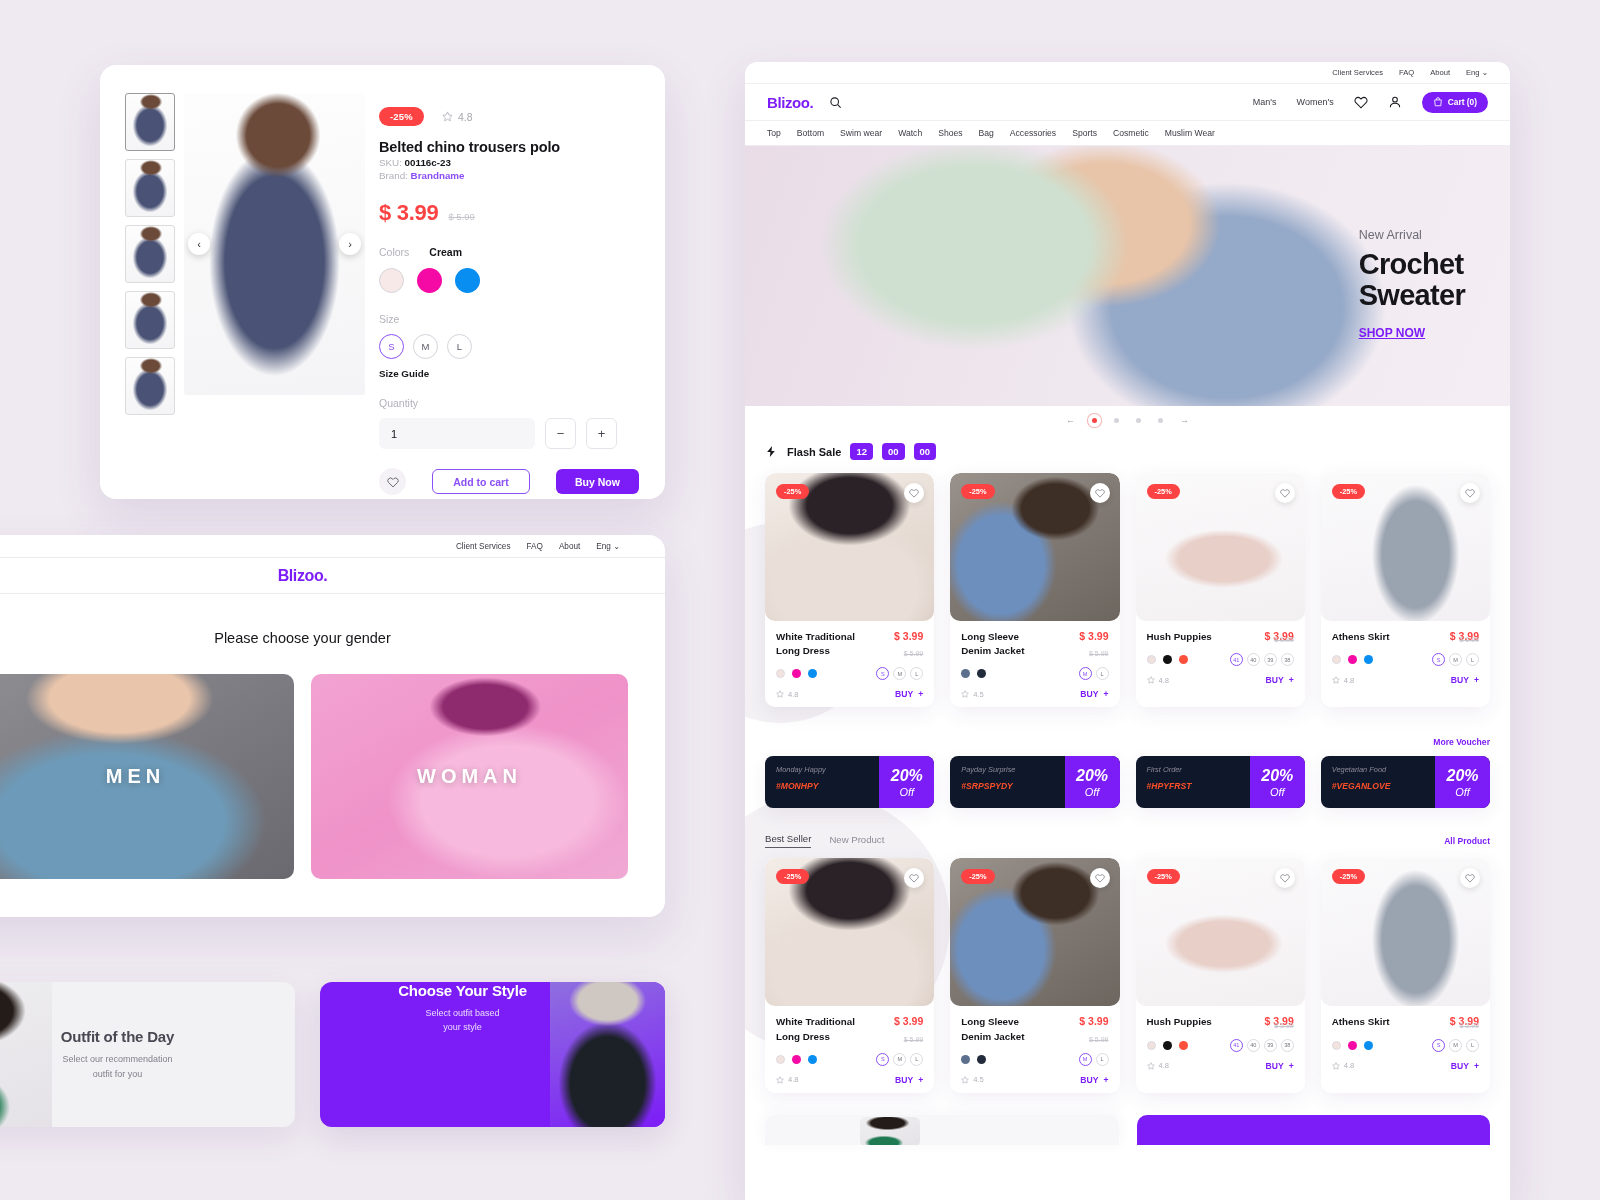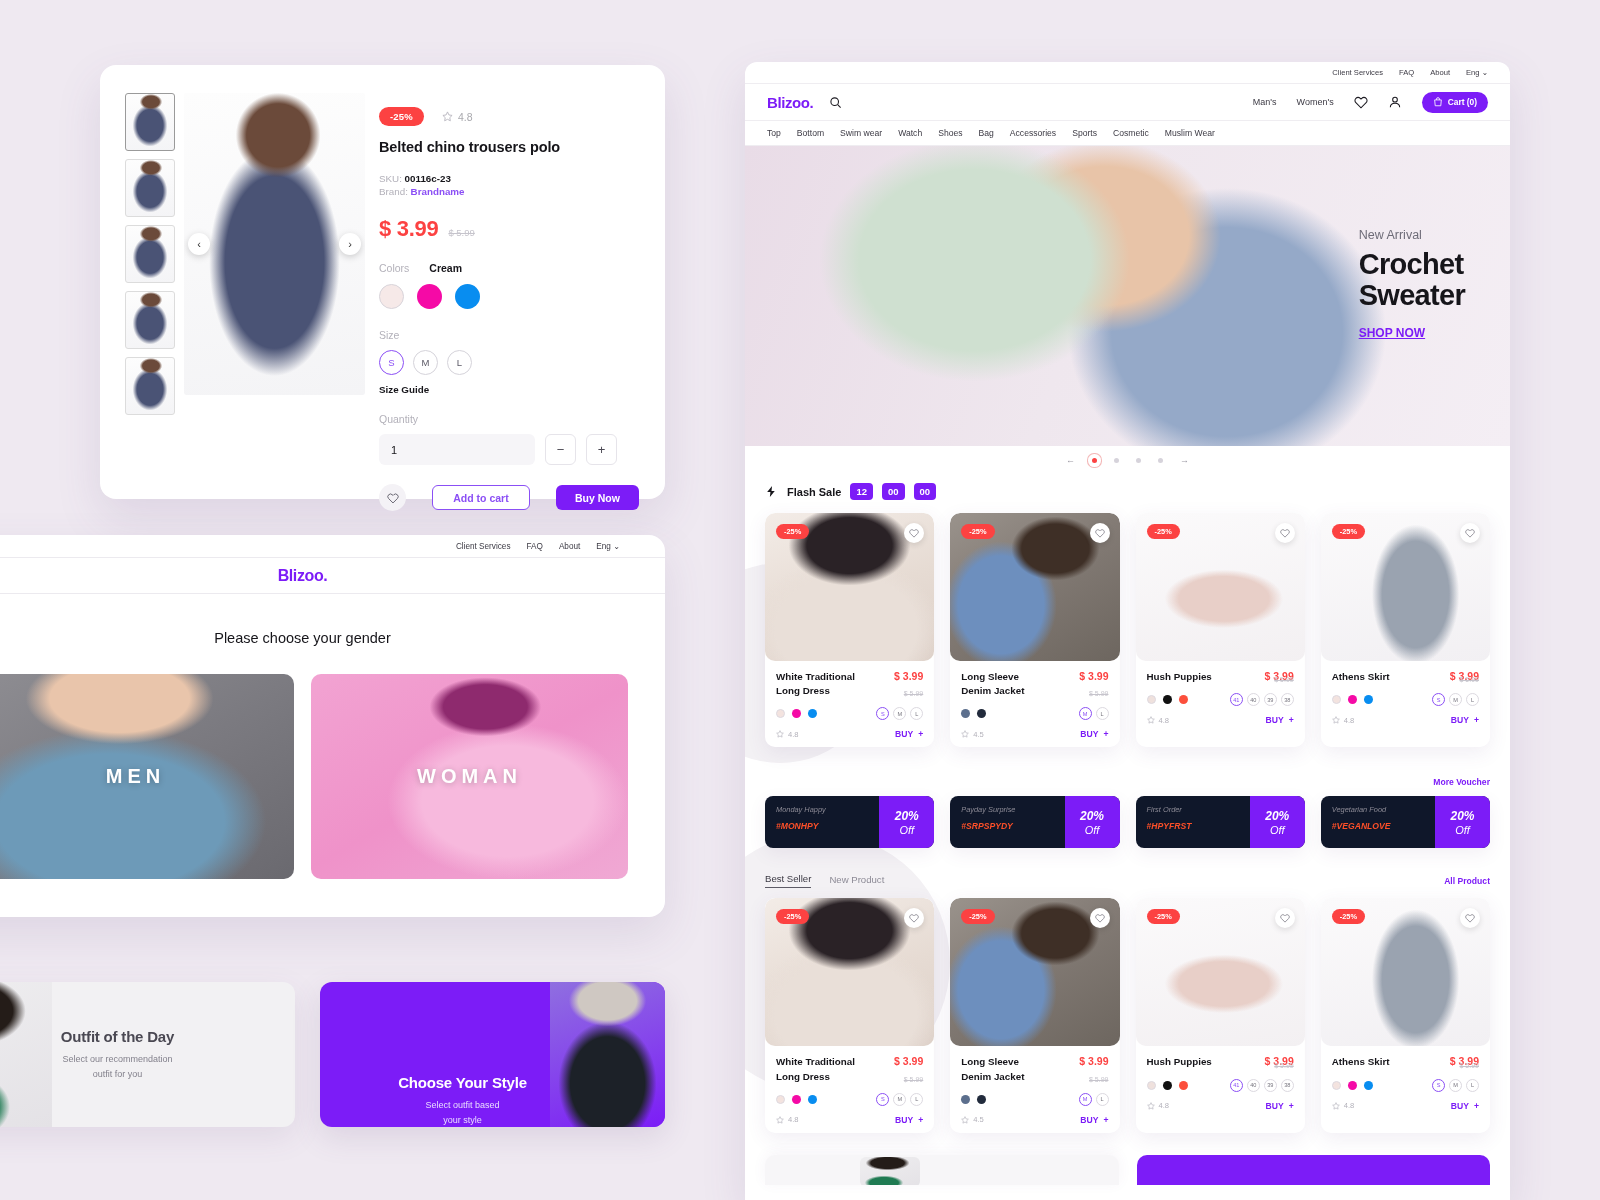--- a/index.html
+++ b/index.html
@@ -39,21 +39,21 @@
   }
   .arrow-prev { left:4px; } .arrow-next { right:4px; }
 
   .pd-info { flex:1; padding:14px 26px 0 14px; }
   .badge-row { display:flex; align-items:center; gap:18px; margin-bottom:13px; }
   .disc-badge {
     background:#fc4242; color:#fff; font-size:9.5px; font-weight:bold;
     padding:4px 11px; border-radius:10px; letter-spacing:.2px;
   }
   .rate { font-size:10.5px; color:#a9a9ae; display:flex; align-items:center; gap:5px; }
-  .pd-title { font-size:14.5px; font-weight:bold; color:#16151a; margin-bottom:18px; letter-spacing:-.1px;}
+  .pd-title { font-size:14.5px; font-weight:bold; color:#16151a; margin-bottom:2px; letter-spacing:-.1px;}
   .pd-meta { font-size:9.8px; color:#b3b1ba; margin-bottom:2px; }
   .pd-meta b { color:#16151a; font-weight:bold; }
   .pd-meta .brand { color:#8b4ff5; font-weight:bold; }
   .price-row { margin:19px 0 20px; display:flex; align-items:baseline; gap:10px; }
   .price-now { font-size:22px; font-weight:bold; color:#fc4242; letter-spacing:-.3px;}
   .price-old { font-size:9.5px; color:#c6c4cc; text-decoration:line-through; }
   .sec-label { font-size:10.5px; color:#b3b1ba; }
   .colors-head { display:flex; gap:20px; align-items:center; margin-bottom:10px; }
   .colors-head .val { font-size:10.5px; color:#16151a; font-weight:bold; }
   .swatches { display:flex; gap:13px; margin-bottom:20px; }
@@ -119,21 +119,21 @@
   #outfit-card {
     position:absolute; left:-60px; top:982px; width:355px; height:145px;
     background:#f2f1f3; border-radius:12px; overflow:hidden;
     box-shadow:0 10px 30px rgba(100,70,130,.10);
     display:flex; align-items:center;
   }
   #style-card {
     position:absolute; left:320px; top:982px; width:345px; height:145px;
     background:#7c1cf7; border-radius:12px; overflow:hidden;
     box-shadow:0 10px 30px rgba(100,70,130,.14);
-    display:flex; align-items:flex-end;
+    display:flex; align-items:flex-start;
   }
   .promo-txt { position:relative; z-index:2; width:100%; text-align:center; }
   .promo-txt .h { font-size:15px; font-weight:bold; letter-spacing:-.2px; }
   .promo-txt .s { font-size:9px; margin-top:7px; line-height:1.6; }
   #outfit-card .h { color:#4a4852; } #outfit-card .s { color:#83818c; }
   #style-card .h { color:#fff; } #style-card .s { color:#eadcff; }
 
   
   #shop {
     position:absolute; left:745px; top:62px; width:765px; height:1138px;
@@ -152,21 +152,21 @@
   .search-ic { margin-left:16px; }
   .head-right { margin-left:auto; display:flex; align-items:center; gap:20px; }
   .head-link { font-size:9px; color:#3c3a44; }
   .cart-btn {
     background:#7c1cf7; color:#fff; border-radius:13px; height:21px;
     display:flex; align-items:center; gap:5px; padding:0 11px; font-size:8.4px; font-weight:bold;
   }
   .cat-bar { height:25px; display:flex; align-items:center; gap:16px; padding:0 22px;
     font-size:8.6px; color:#3c3a44; border-bottom:1px solid #efedf1; }
 
-  .hero { position:relative; height:300px; overflow:hidden;
+  .hero { position:relative; height:260px; overflow:hidden;
     background:linear-gradient(110deg,#efe6f0 0%,#f3ecf3 60%,#f5eff5 100%); }
   .hero-txt { position:absolute; right:45px; top:82px; z-index:3; }
   .hero-txt .eye { font-size:12.5px; color:#6e6c78; margin-bottom:7px; }
   .hero-txt .big { font-size:29px; font-weight:bold; color:#16151a; line-height:1.08; letter-spacing:-.7px;}
   .hero-txt .shop { display:inline-block; margin-top:14px; font-size:12px; font-weight:bold;
     color:#7c1cf7; text-decoration:underline; }
   .dots { height:28px; display:flex; align-items:center; justify-content:center; gap:17px; }
   .dot { width:5px;height:5px;border-radius:50%;background:#d6d3db; }
   .dot.active { background:#fc4242; box-shadow:0 0 0 4px #fff, 0 0 0 5px #f4b9b9; }
   .dot-arrow { font-size:9px; color:#9a98a3; }
@@ -213,21 +213,21 @@
 
   .voucher-head { text-align:right; margin:24px 0 7px; }
   .voucher-head a { font-size:8.6px; color:#7c1cf7; font-weight:bold; }
   .v-card { display:flex; border-radius:8px; overflow:hidden; height:52px;
     box-shadow:0 6px 18px rgba(100,70,130,.08); background:#0f172a;font-style:italic; }
   .v-left { flex:1; padding:9px 11px; }
   .v-title { font-size:7.4px; color:#8d8b96; }
   .v-code { font-size:8.6px; font-weight:bold; color:#fc4f28; margin-top:7px; }
   .v-right { width:55px; background:#7c1cf7; color:#fff; display:flex;
     flex-direction:column; align-items:center; justify-content:center; gap:1px; }
-  .v-pct { font-size:12px; font-weight:bold; }
+  .v-pct { font-size:16px; font-weight:bold; }
   .v-off { font-size:11px; }
 
   .tabs-row { display:flex; align-items:center; margin:25px 0 10px; }
   .tab { font-size:9.6px; color:#8d8b96; margin-right:18px; padding-bottom:3px; }
   .tab.active { color:#3c3a44; border-bottom:1px solid #5d5b66; }
   .all-prod { margin-left:auto; font-size:8.6px; font-weight:bold; color:#7c1cf7; }
 
   .bottom-peek { display:flex; gap:18px; margin-top:22px; }
   .peek-a { flex:1; height:30px; border-radius:10px 10px 0 0; background:#f7f6f8;
     box-shadow:0 -2px 14px rgba(100,70,130,.06); position:relative; overflow:hidden;}

